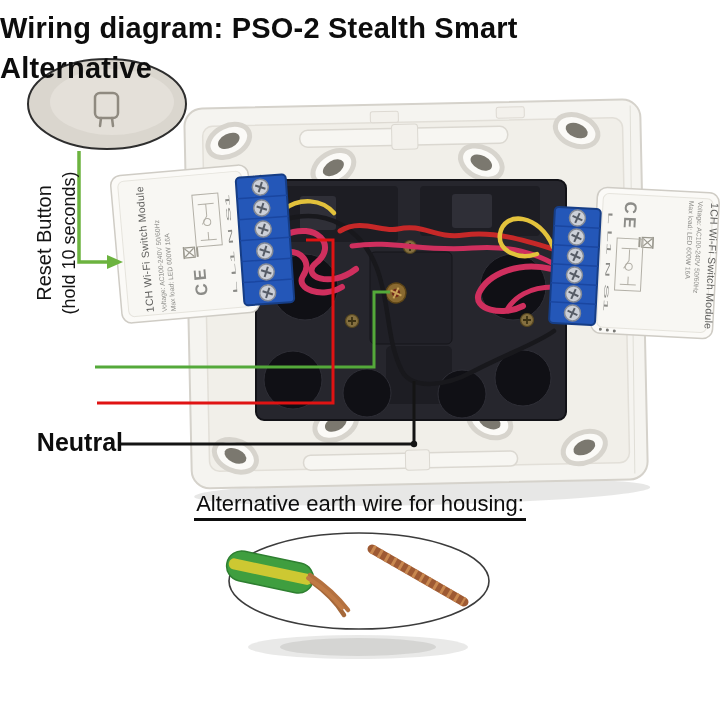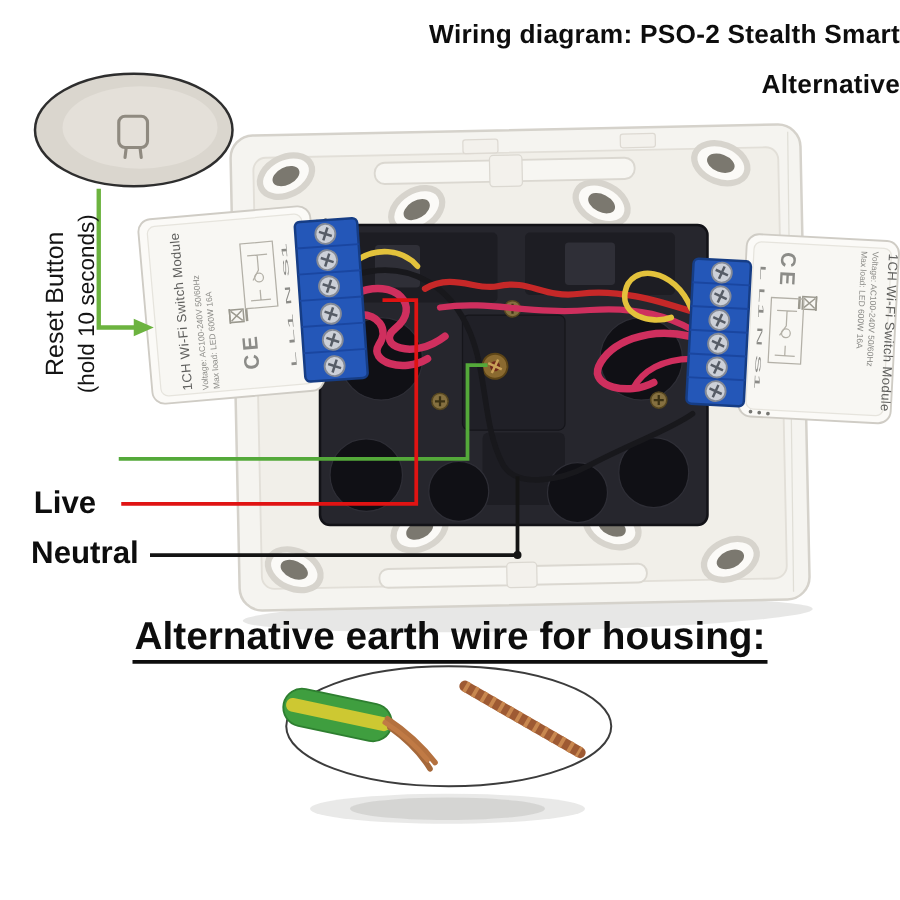--- a/index.html
+++ b/index.html
@@ -1,31 +1,31 @@
 <!DOCTYPE html>
 <html><head>
 <meta charset="utf-8">
 <style>
   html,body{margin:0;padding:0;background:#ffffff;}
   #stage{position:relative;width:720px;height:720px;background:#ffffff;overflow:hidden;
          font-family:"Liberation Sans",sans-serif;color:#0d0d0d;}
   #scene{position:absolute;left:0;top:0;width:720px;height:720px;}
   svg text{font-family:"Liberation Sans",sans-serif;}
-  .title{position:absolute;left:0;right:0;top:8px;text-align:right;
-         font-size:21px;font-weight:bold;line-height:40px;letter-spacing:.2px;}
+  .title{position:absolute;left:0;right:0;top:8px;text-align:left;
+         font-size:29px;font-weight:bold;line-height:40px;letter-spacing:.2px;}
   .wire-label{position:absolute;font-size:25px;font-weight:bold;text-align:right;line-height:28px;}
   #lbl-earth{left:0;top:353px;width:85px;}
   #lbl-live{left:0;top:388px;width:77px;}
-  #lbl-neutral{left:4px;top:428px;width:107px;}
+  #lbl-neutral{left:16px;top:428px;width:107px;}
   .reset-label{position:absolute;left:-38px;top:217px;width:190px;height:52px;
          transform:rotate(-90deg);text-align:center;color:#141414;}
   .reset-label .l1{font-size:20px;line-height:26px;}
   .reset-label .l2{font-size:18px;line-height:24px;}
   .alt-heading{position:absolute;left:0;right:0;top:491px;text-align:center;}
-  .alt-heading span{display:inline-block;font-size:31px;font-weight:bold;
+  .alt-heading span{display:inline-block;font-size:22px;font-weight:normal;
          border-bottom:3px solid #0d0d0d;padding:0 2px 1px 2px;}
 </style>
 </head>
 <body>
 
 <div id="stage">
 
   <svg id="scene" viewBox="0 0 720 720">
     <defs>
       <g id="boss">
@@ -210,20 +210,19 @@
   <div class="title">
     <div>Wiring diagram: PSO-2 Stealth Smart</div>
     <div>Alternative</div>
   </div>
 
   <div class="reset-label">
     <div class="l1">Reset Button</div>
     <div class="l2">(hold 10 seconds)</div>
   </div>
 
-  <div class="wire-label" id="lbl-live">Live</div>
   <div class="wire-label" id="lbl-neutral">Neutral</div>
 
   <div class="alt-heading">
     <span>Alternative earth wire for housing:</span>
   </div>
 
 </div>
 
 </body></html>

